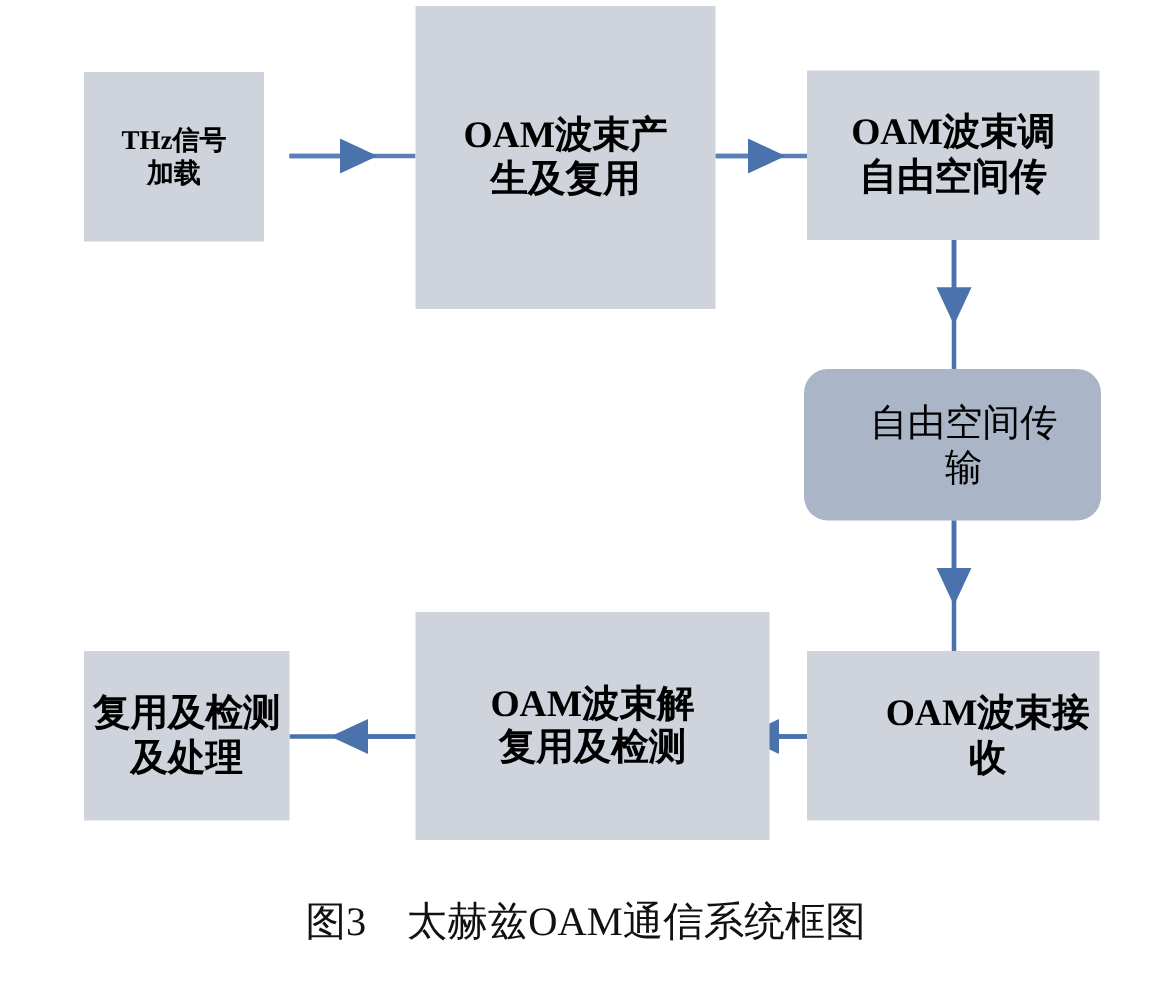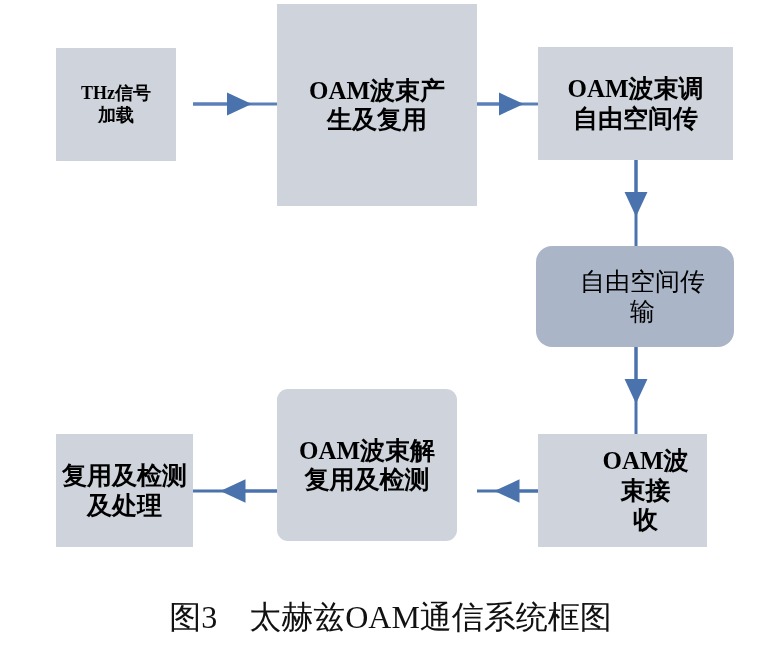--- a/index.html
+++ b/index.html
@@ -42,41 +42,41 @@
     background: #aab6c8;
     border-radius: 16px;
     font-weight: normal;
     font-family: "DejaVu Sans", "Liberation Sans", sans-serif;
   }
   
   #node-thz-load      { left: 56px;  top: 48px;  width: 120px; height: 113px; font-size: 18px; }
   #node-oam-gen       { left: 277px; top: 4px;   width: 200px; height: 202px; font-size: 25px; }
   #node-oam-tx        { left: 538px; top: 47px;  width: 195px; height: 113px; font-size: 25px; }
   #node-free-space    { left: 536px; top: 246px; width: 198px; height: 101px; font-size: 25px; padding-left: 15px; }
-  #node-oam-rx        { left: 538px; top: 434px; width: 169px; height: 113px; font-size: 25px; padding-left: 46px; }
-  #node-oam-demux     { left: 277px; top: 389px; width: 180px; height: 152px; font-size: 25px; border-radius: 11px; }
+  #node-oam-rx        { left: 538px; top: 434px; width: 195px; height: 113px; font-size: 25px; padding-left: 46px; }
+  #node-oam-demux     { left: 277px; top: 408px; width: 236px; height: 152px; font-size: 25px; }
   #node-sig-proc      { left: 56px;  top: 434px; width: 137px; height: 113px; font-size: 25px; }
 
   
   #connectors {
     position: absolute;
     left: 0; top: 0;
     width: 781px;
     height: 669px;
     pointer-events: none;
   }
 
   
   #caption {
     position: absolute;
     left: 0;
     top: 596px;
     width: 781px;
     text-align: center;
-    font-size: 32px;
+    font-size: 27px;
     color: #111111;
     font-family: "Liberation Serif", "DejaVu Serif", serif;
     white-space: pre;
   }
 </style>
 </head>
 <body>
 
 <div id="figure">
 

